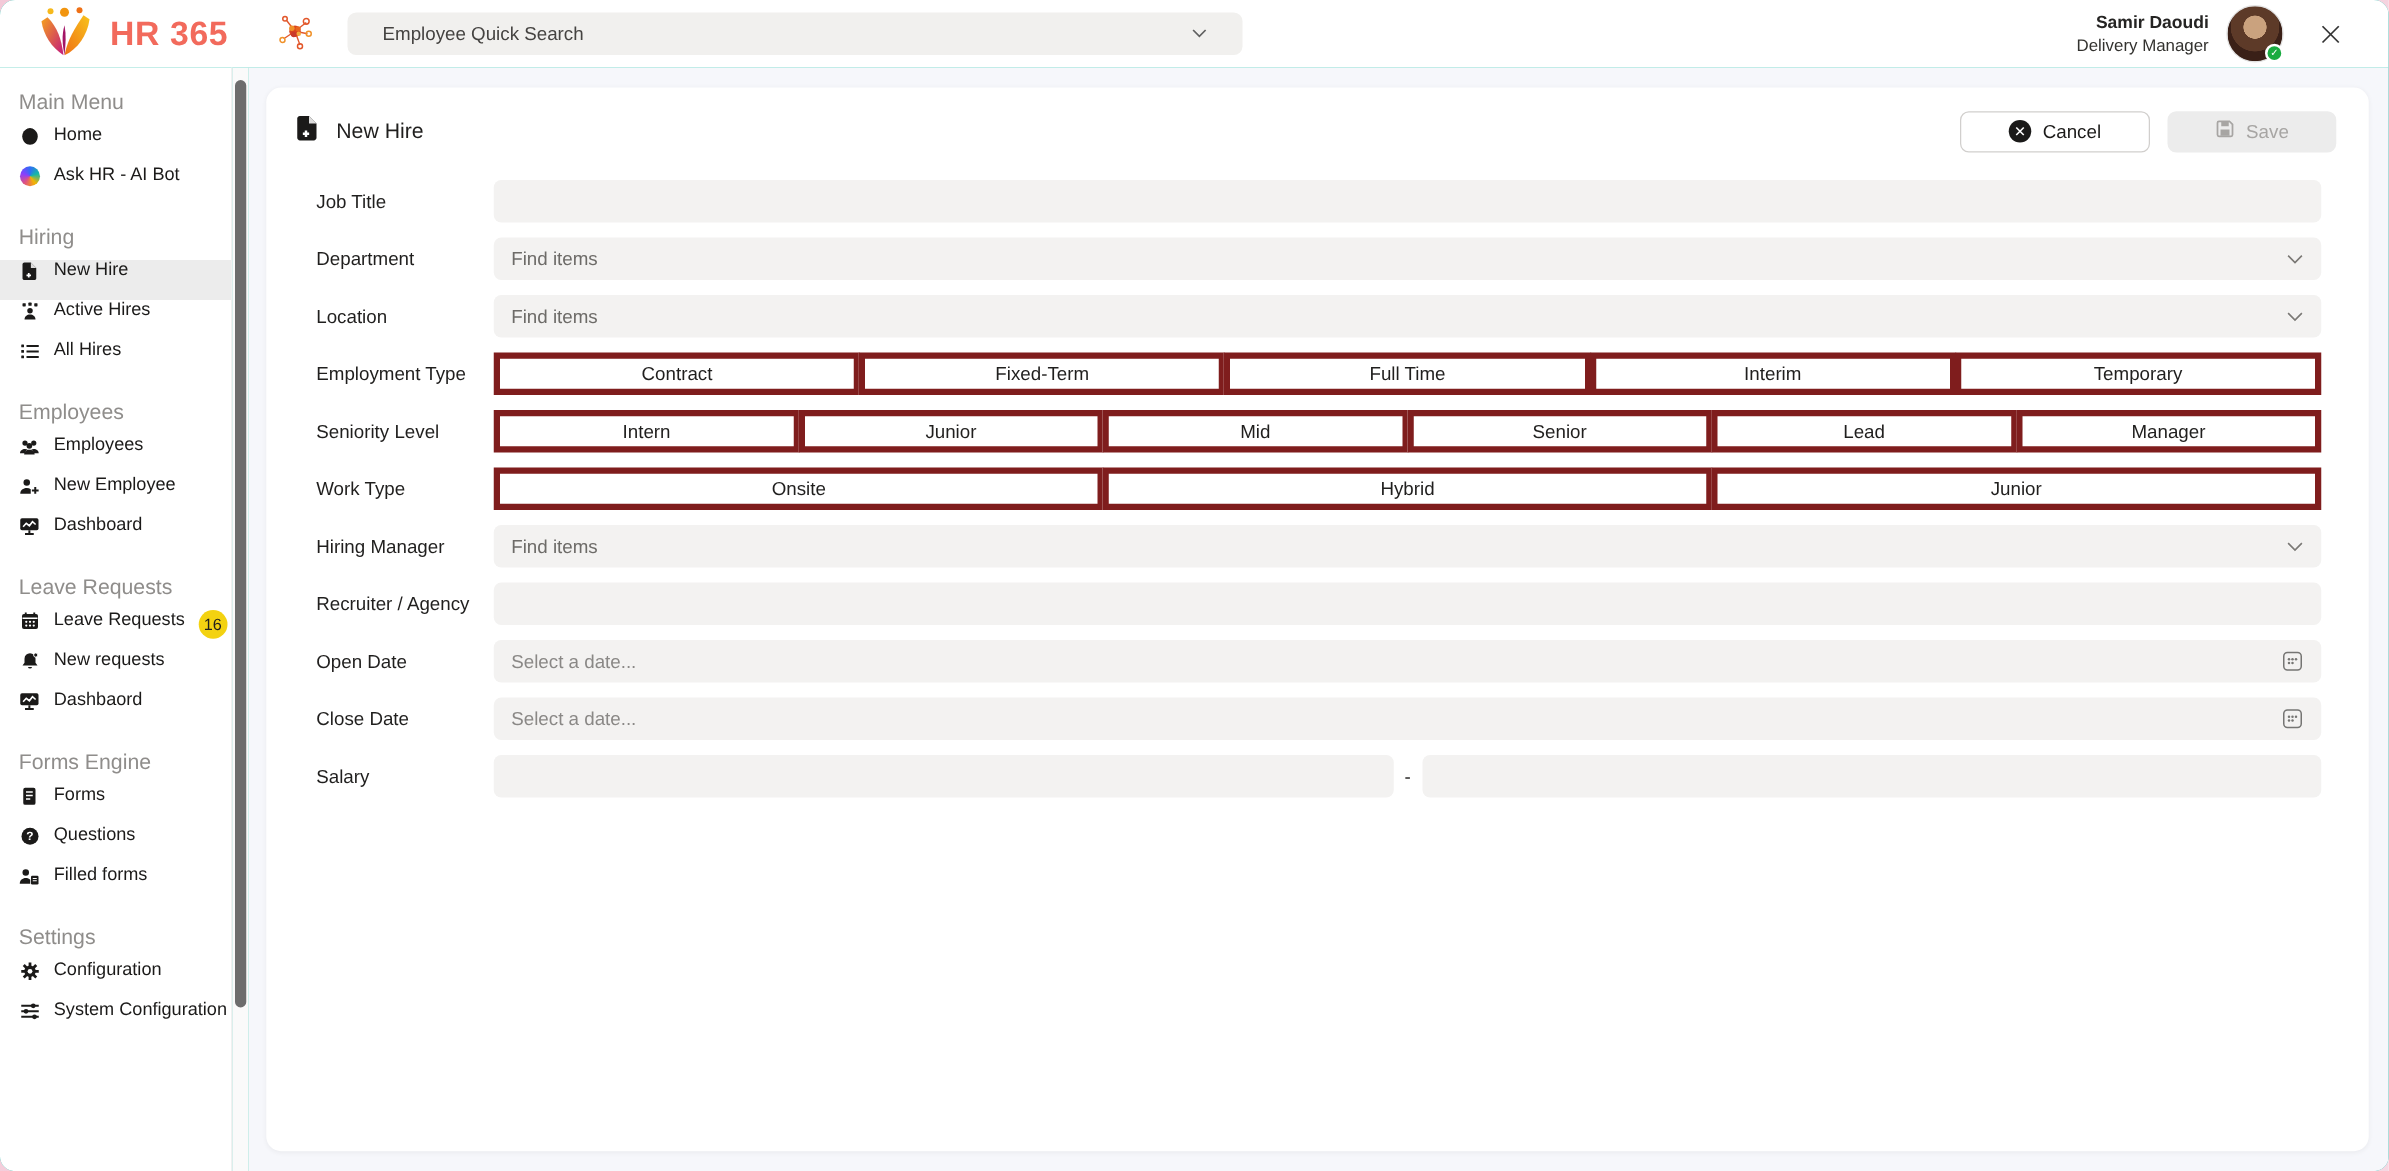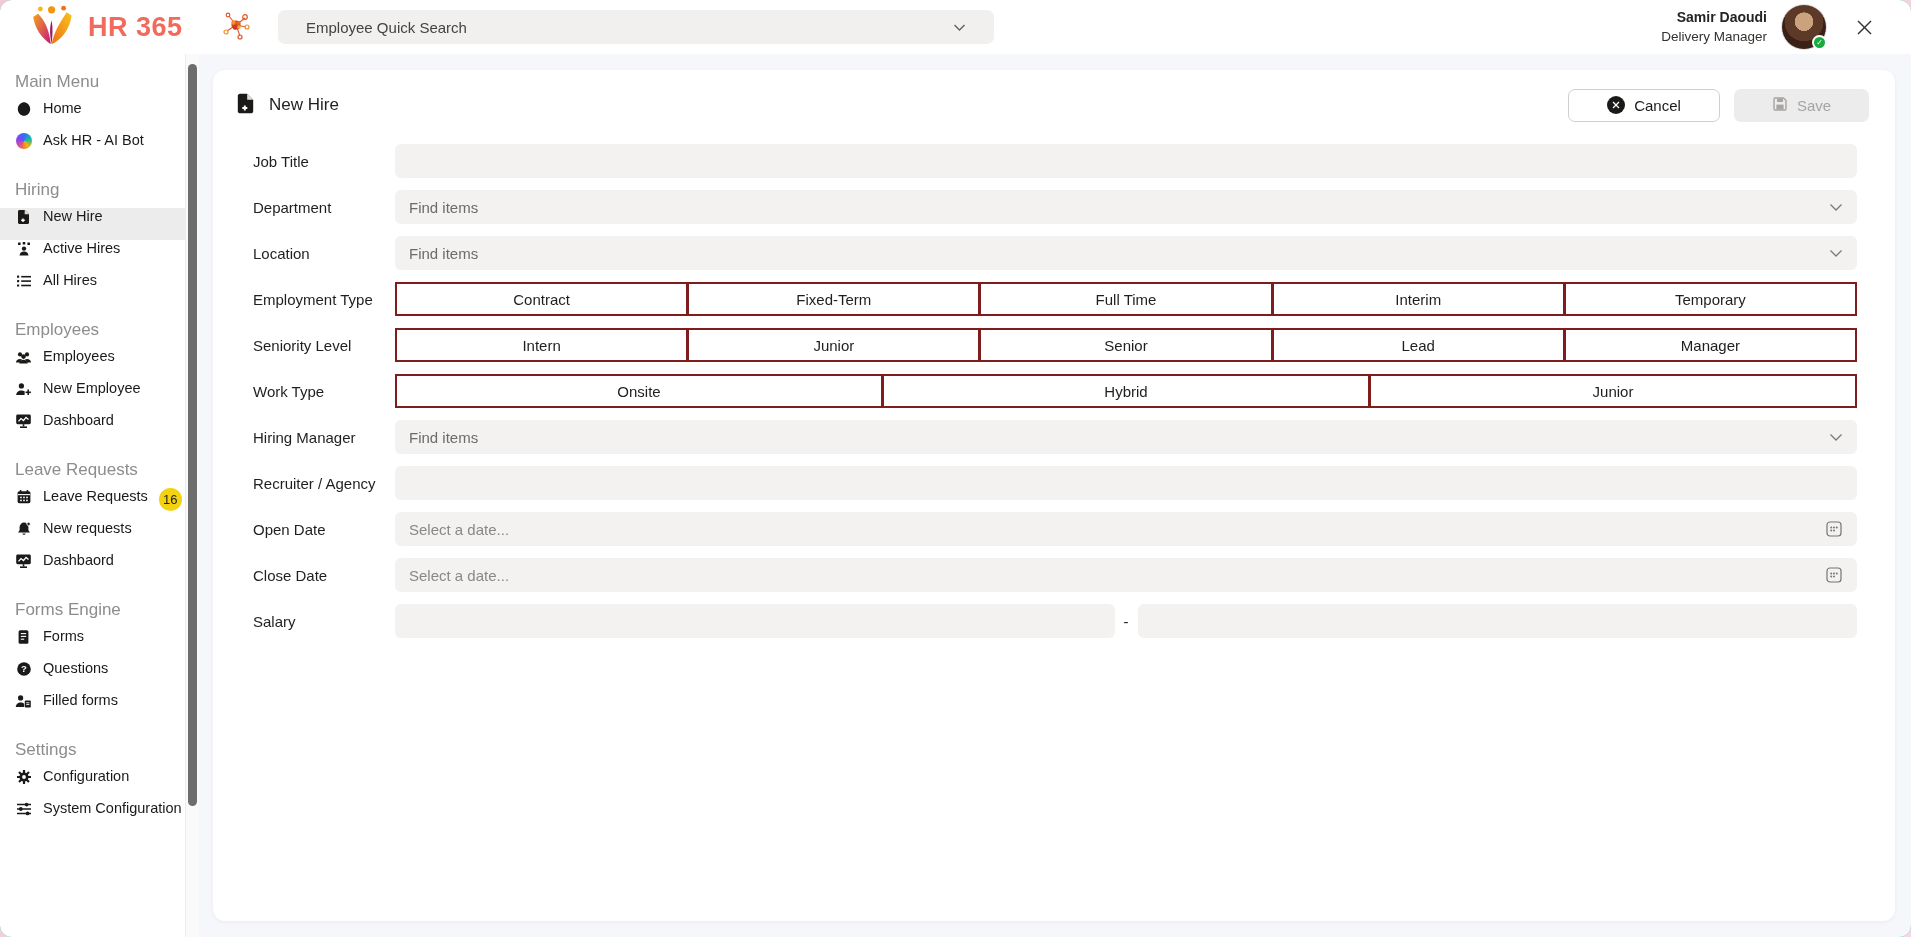--- a/index.html
+++ b/index.html
@@ -79,21 +79,21 @@
   .form { padding:22px 38px 0 40px; }
   .frow { display:flex; align-items:center; height:34px; margin-bottom:12px; }
   .flabel { width:142px; flex:0 0 auto; font-size:15px; color:#201f1e; }
   .fctl { flex:1; height:34px; background:#f3f2f1; border-radius:6px; display:flex; align-items:center; padding:0 14px; cursor:text; }
   .fctl.dd, .fctl.date { cursor:pointer; }
   .ph-find { font-size:15px; color:#6d6b68; }
   .ph-date { font-size:15px; color:#8a8886; }
   .ctl-right { margin-left:auto; display:flex; align-items:center; }
   .seg { flex:1; display:flex; height:34px; }
   .seg-opt {
-    flex:1; border:2px solid #7f1d1d; background:#fff; display:flex; align-items:center; justify-content:center;
+    flex:1; border:5px solid #7f1d1d; background:#fff; display:flex; align-items:center; justify-content:center;
     font-size:15px; color:#201f1e; cursor:pointer; margin-left:-1px;
   }
   .seg-opt:first-child { margin-left:0; }
   .salary-wrap { flex:1; display:flex; align-items:center; gap:9px; }
   .salary-field { flex:1; height:34px; background:#f3f2f1; border-radius:6px; cursor:text; }
   .dash { font-size:15px; color:#201f1e; }
 </style>
 </head>
 <body>
 
@@ -487,20 +487,21 @@
               <div class="seg-opt">Interim</div>
               <div class="seg-opt">Temporary</div>
             </div>
           </div>
 
           <div class="frow">
             <div class="flabel">Seniority Level</div>
             <div class="seg">
               <div class="seg-opt">Intern</div>
               <div class="seg-opt">Junior</div>
+              <div class="seg-opt">Mid</div>
               <div class="seg-opt">Senior</div>
               <div class="seg-opt">Lead</div>
               <div class="seg-opt">Manager</div>
             </div>
           </div>
 
           <div class="frow">
             <div class="flabel">Work Type</div>
             <div class="seg">
               <div class="seg-opt">Onsite</div>

